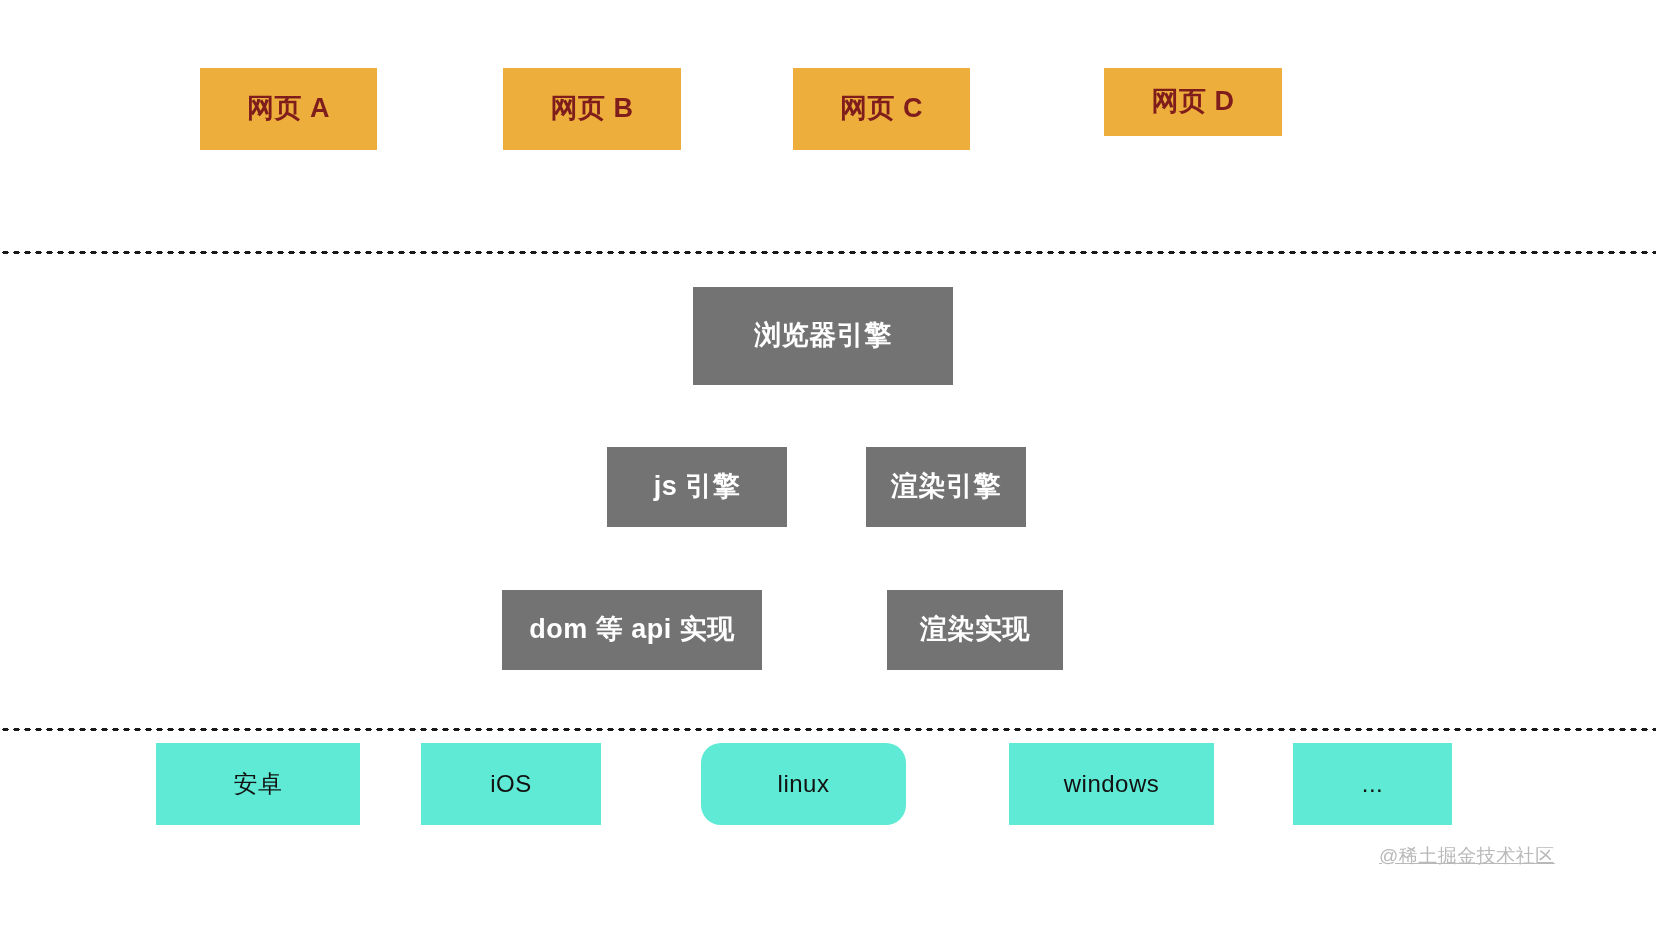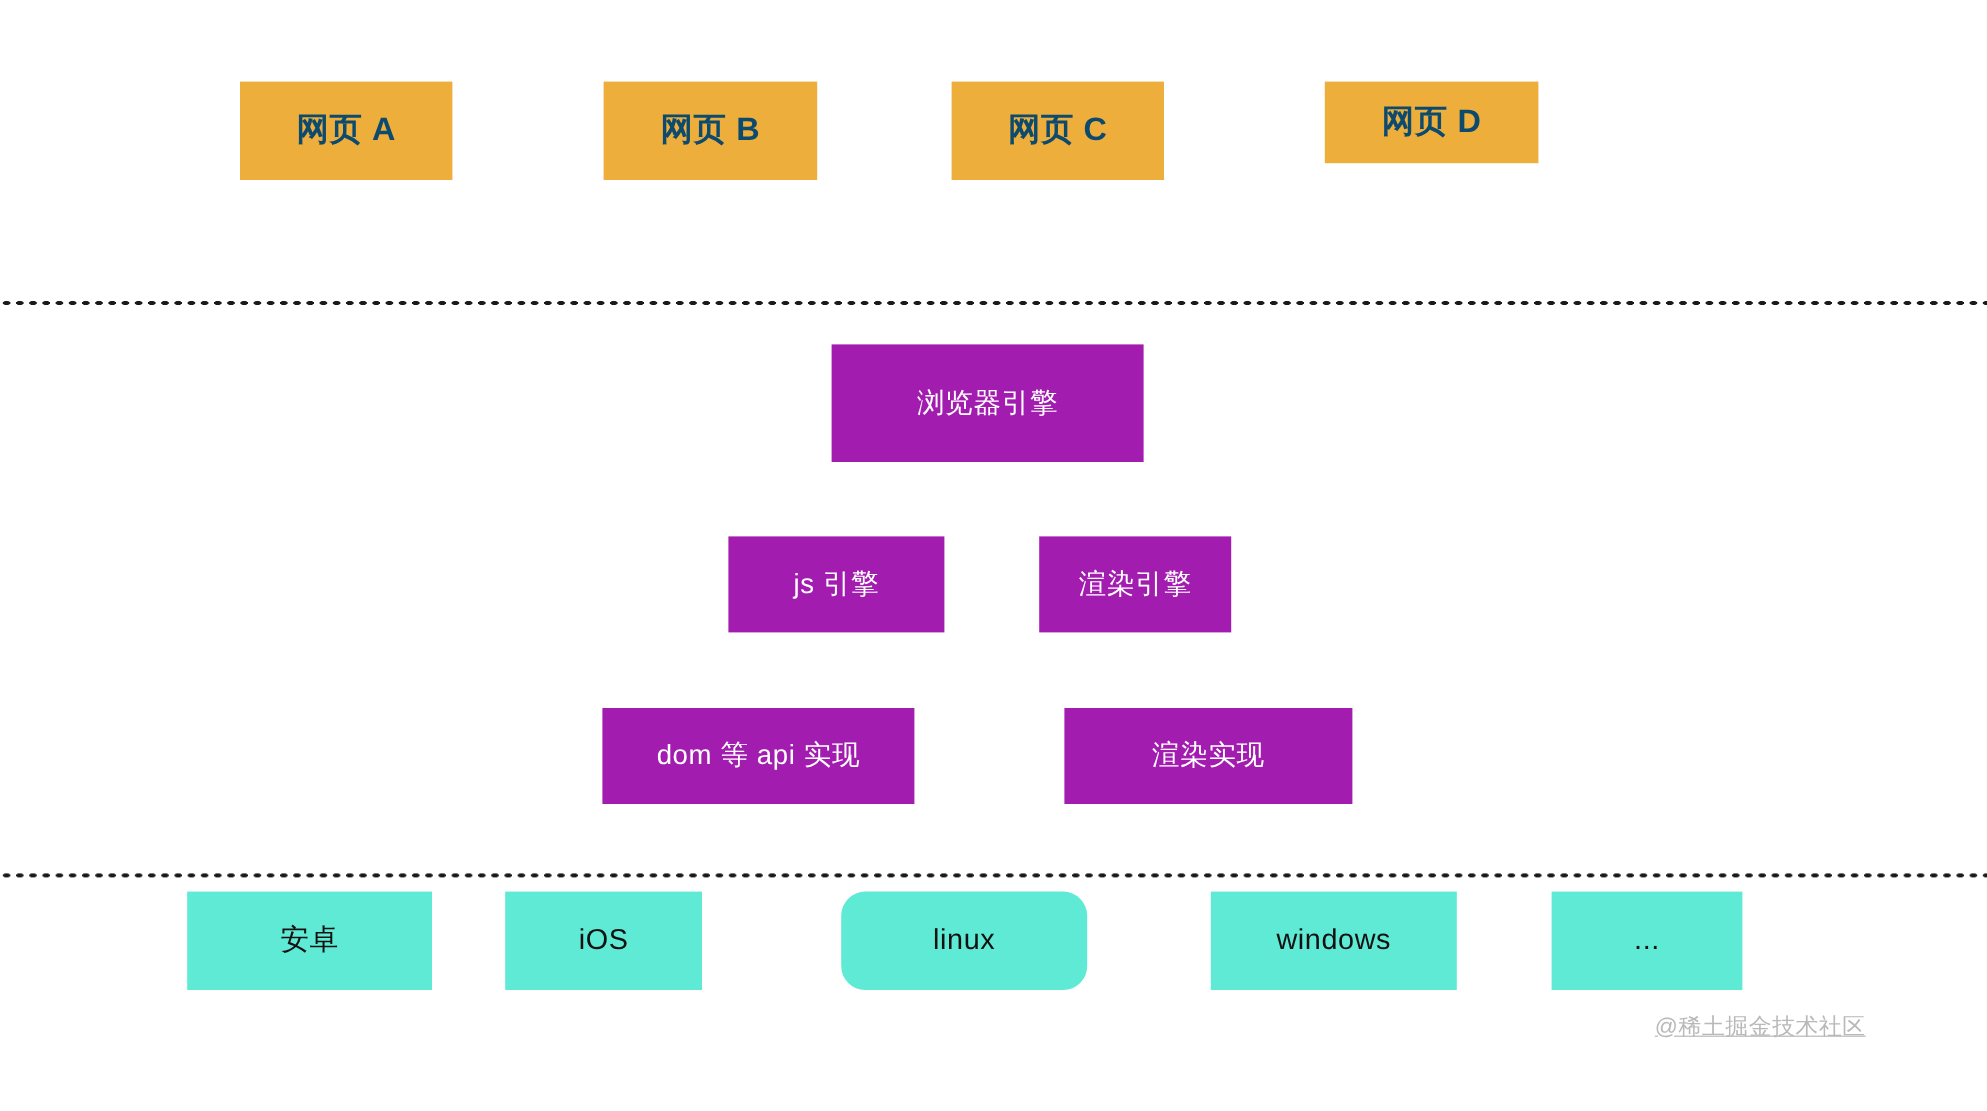--- a/index.html
+++ b/index.html
@@ -25,30 +25,30 @@
     display: flex;
     align-items: center;
     justify-content: center;
     box-sizing: border-box;
     text-align: center;
     line-height: 1.1;
     white-space: nowrap;
   }
   .box-web {
     background: #eeae3c;
-    color: #0c4a6e;
+    color: #7f1d1d;
     font-size: 27px;
     font-weight: 700;
     letter-spacing: 0.5px;
   }
   .box-engine {
-    background: #a21caf;
+    background: #737373;
     color: #ffffff;
-    font-size: 23px;
-    font-weight: 400;
+    font-size: 27px;
+    font-weight: 700;
     letter-spacing: 0.5px;
   }
   .box-os {
     background: #5eead4;
     color: #111111;
     font-size: 24px;
     font-weight: 400;
     letter-spacing: 0.5px;
   }
   .divider {
@@ -79,24 +79,24 @@
   <div class="box box-web" style="left: 503px; top: 68px; width: 178px; height: 82px;">网页 B</div>
   <div class="box box-web" style="left: 793px; top: 68px; width: 177px; height: 82px;">网页 C</div>
   <div class="box box-web" style="left: 1104px; top: 68px; width: 178px; height: 68px;">网页 D</div>
 
   <div class="divider" style="top: 250px;"></div>
 
   <div class="box box-engine" style="left: 693px; top: 287px; width: 260px; height: 98px;">浏览器引擎</div>
   <div class="box box-engine" style="left: 607px; top: 447px; width: 180px; height: 80px;">js 引擎</div>
   <div class="box box-engine" style="left: 866px; top: 447px; width: 160px; height: 80px; text-align: center;">渲染引擎</div>
   <div class="box box-engine" style="left: 502px; top: 590px; width: 260px; height: 80px;">dom 等 api 实现</div>
-  <div class="box box-engine" style="left: 887px; top: 590px; width: 240px; height: 80px;">渲染实现</div>
+  <div class="box box-engine" style="left: 887px; top: 590px; width: 176px; height: 80px;">渲染实现</div>
 
   <div class="divider" style="top: 727px;"></div>
 
   <div class="box box-os" style="left: 156px; top: 743px; width: 204px; height: 82px;">安卓</div>
-  <div class="box box-os" style="left: 421px; top: 743px; width: 164px; height: 82px;">iOS</div>
+  <div class="box box-os" style="left: 421px; top: 743px; width: 180px; height: 82px;">iOS</div>
   <div class="box box-os" style="left: 701px; top: 743px; width: 205px; height: 82px; border-radius: 20px;">linux</div>
   <div class="box box-os" style="left: 1009px; top: 743px; width: 205px; height: 82px;">windows</div>
   <div class="box box-os" style="left: 1293px; top: 743px; width: 159px; height: 82px;">...</div>
 
   <div class="watermark" style="left: 1379px; top: 843px; text-decoration: underline;">@稀土掘金技术社区</div>
 </div>
 
 </body></html>

